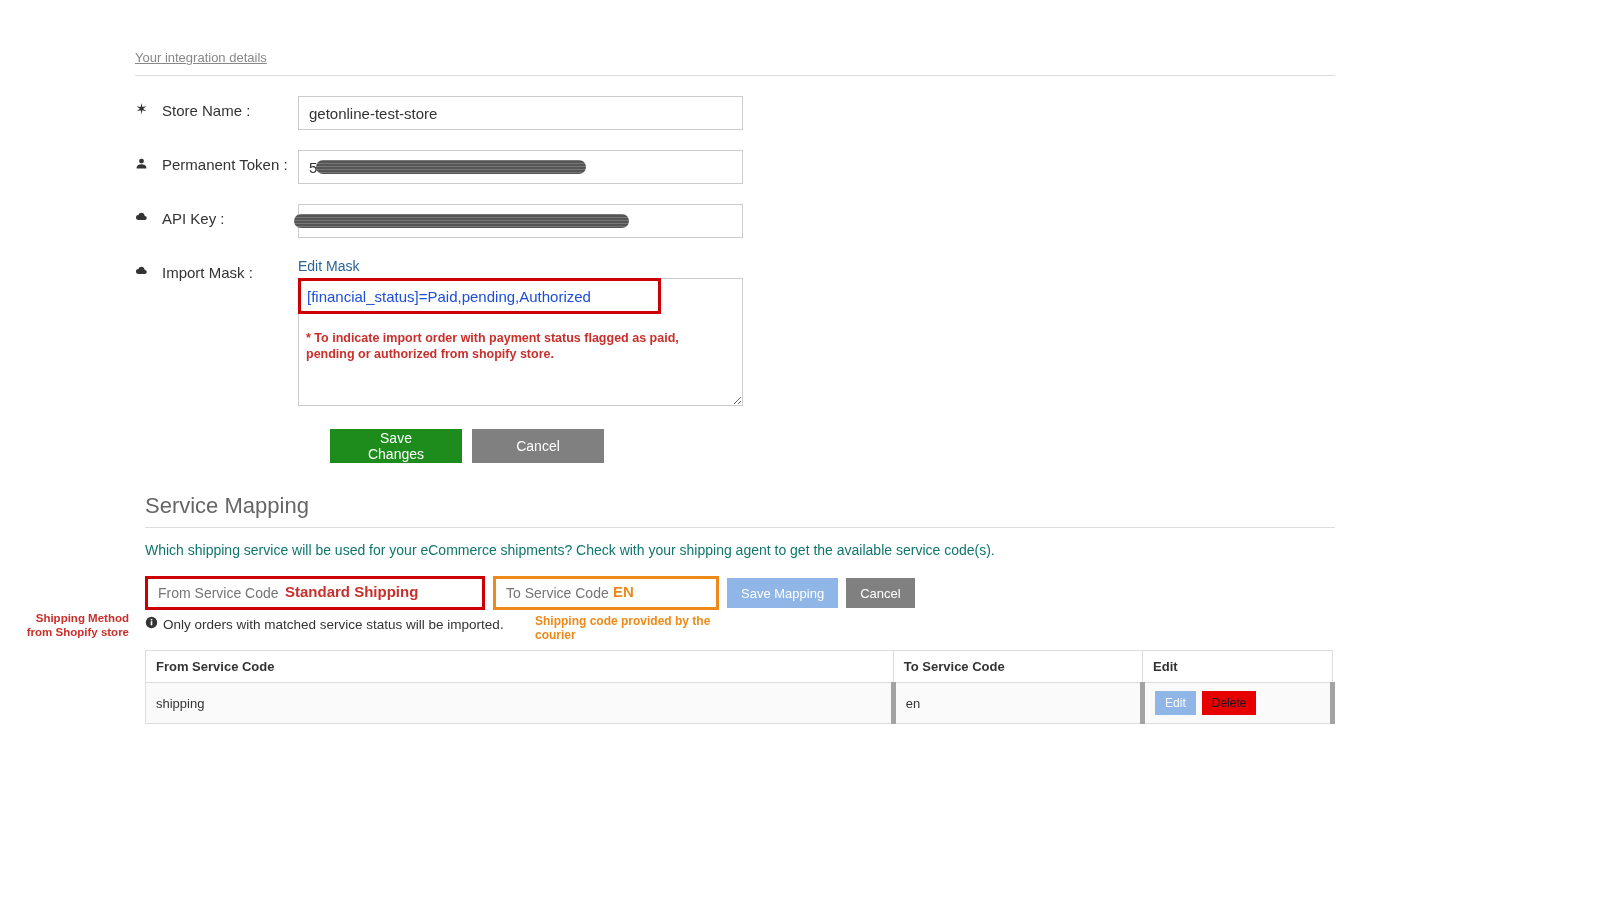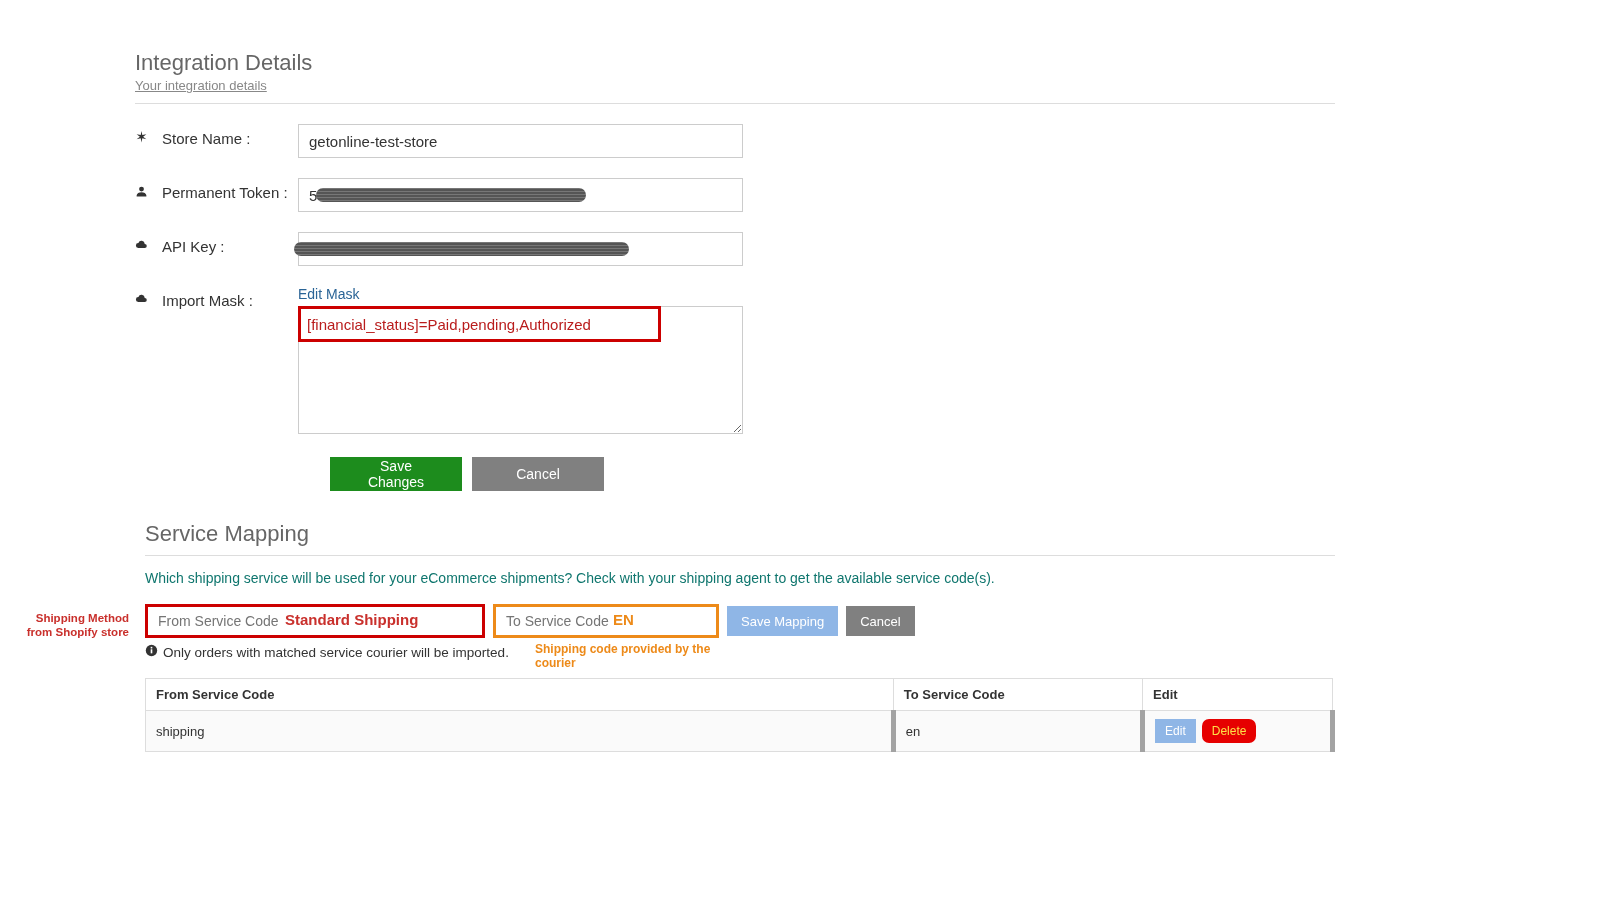--- a/index.html
+++ b/index.html
@@ -98,21 +98,21 @@
     position: absolute;
     left: 0;
     top: 0;
     width: 363px;
     height: 36px;
     border: 3px solid #c00;
     display: flex;
     align-items: center;
     padding-left: 6px;
     font-size: 15px;
-    color: #b91c1c;
+    color: #1d4ed8;
     background: transparent;
     pointer-events: none;
   }
   .mask-note {
     position: absolute;
     left: 8px;
     top: 52px;
     width: 400px;
     color: #c9302c;
     font-size: 12.5px;
@@ -149,25 +149,24 @@
   }
   .btn-blue-xs {
     background: #8fb6e6;
     color: #fff;
     height: 24px;
     padding: 0 10px;
     font-size: 12px;
   }
   .btn-red-xs {
     background: #e60000;
-    color: #fde047;
+    color: #0f172a;
     height: 24px;
     padding: 0 10px;
     font-size: 12px;
-    border-radius: 7px;
   }
   .button-row {
     margin-left: 163px;
     display: flex;
     gap: 10px;
   }
 
   
   .service-section { margin-top: 30px; }
   .service-desc {
@@ -266,21 +265,20 @@
   .row-actions { display: flex; gap: 6px; }
 
   
   svg.ico { width: 13px; height: 13px; fill: #333; }
 </style>
 </head>
 <body>
 
 <div class="content">
 
-  <h2 class="section-title">Integration Details</h2>
   <div class="section-sub">Your integration details</div>
   <hr class="divider">
 
   <div class="form-row">
     <div class="form-label">
       <span class="icon">
         <svg class="ico" viewBox="0 0 16 16">
             <path d="M8 0l1 5 5-1-4 3 4 3-5-1-1 5-1-5-5 1 4-3-4-3 5 1z"></path>
           </svg>
       </span>
@@ -328,20 +326,21 @@
             <path d="M12 6a4 4 0 00-7.8-1A3 3 0 004 11h8a2.5 2.5 0 000-5z"></path>
           </svg>
       </span>
       <span>Import Mask :</span>
     </div>
     <div class="form-control-wrap">
       <a href="#" class="edit-mask-link">Edit Mask</a>
       <div class="textarea-wrap">
         <textarea class="form-textarea" style=""></textarea>
         <div class="mask-highlight">[financial_status]=Paid,pending,Authorized</div>
+        <div class="mask-note">* To indicate import order with payment status flagged as paid, pending or authorized from shopify store.</div>
       </div>
     </div>
   </div>
 
   <div class="button-row" style="margin-bottom:6px;padding-left:32px;">
     <button class="btn btn-green">Save Changes</button>
     <button class="btn btn-gray">Cancel</button>
   </div>
 
   <div class="service-section" style="margin-left:10px;">
@@ -364,21 +363,21 @@
 
     <div style="position:relative;">
       <div class="info-line">
         <span>
           <svg class="ico" viewBox="0 0 16 16">
               <circle cx="8" cy="8" r="7"></circle>
               <rect x="7" y="6.5" width="2" height="5" fill="#fff"></rect>
               <rect x="7" y="3.5" width="2" height="2" fill="#fff"></rect>
             </svg>
         </span>
-        <span>Only orders with matched service courier will be imported.</span>
+        <span>Only orders with matched service status will be imported.</span>
       </div>
       <div class="annot-bottom" style="left:390px;top:-2px;">Shipping code provided by the courier</div>
     </div>
 
     <table class="map-table">
       <thead>
         <tr>
           <th style="width:63%;">From Service Code</th>
           <th style="width:21%;">To Service Code</th>
           <th style="width:16%;">Edit</th>

